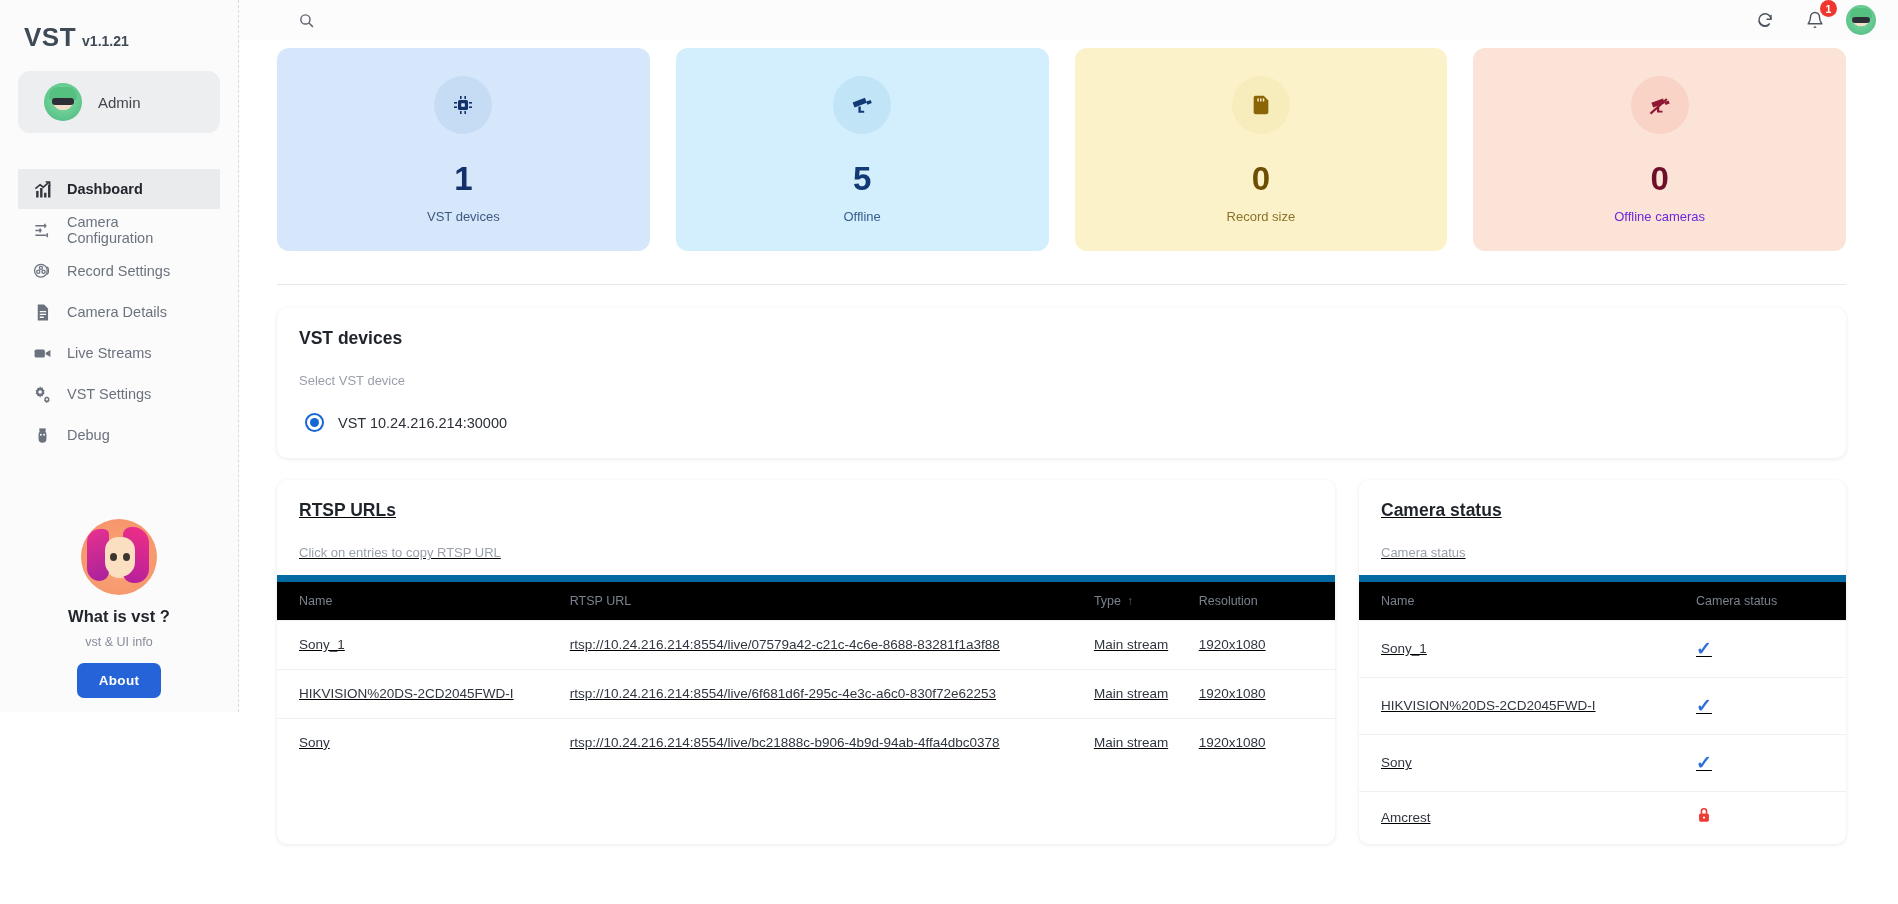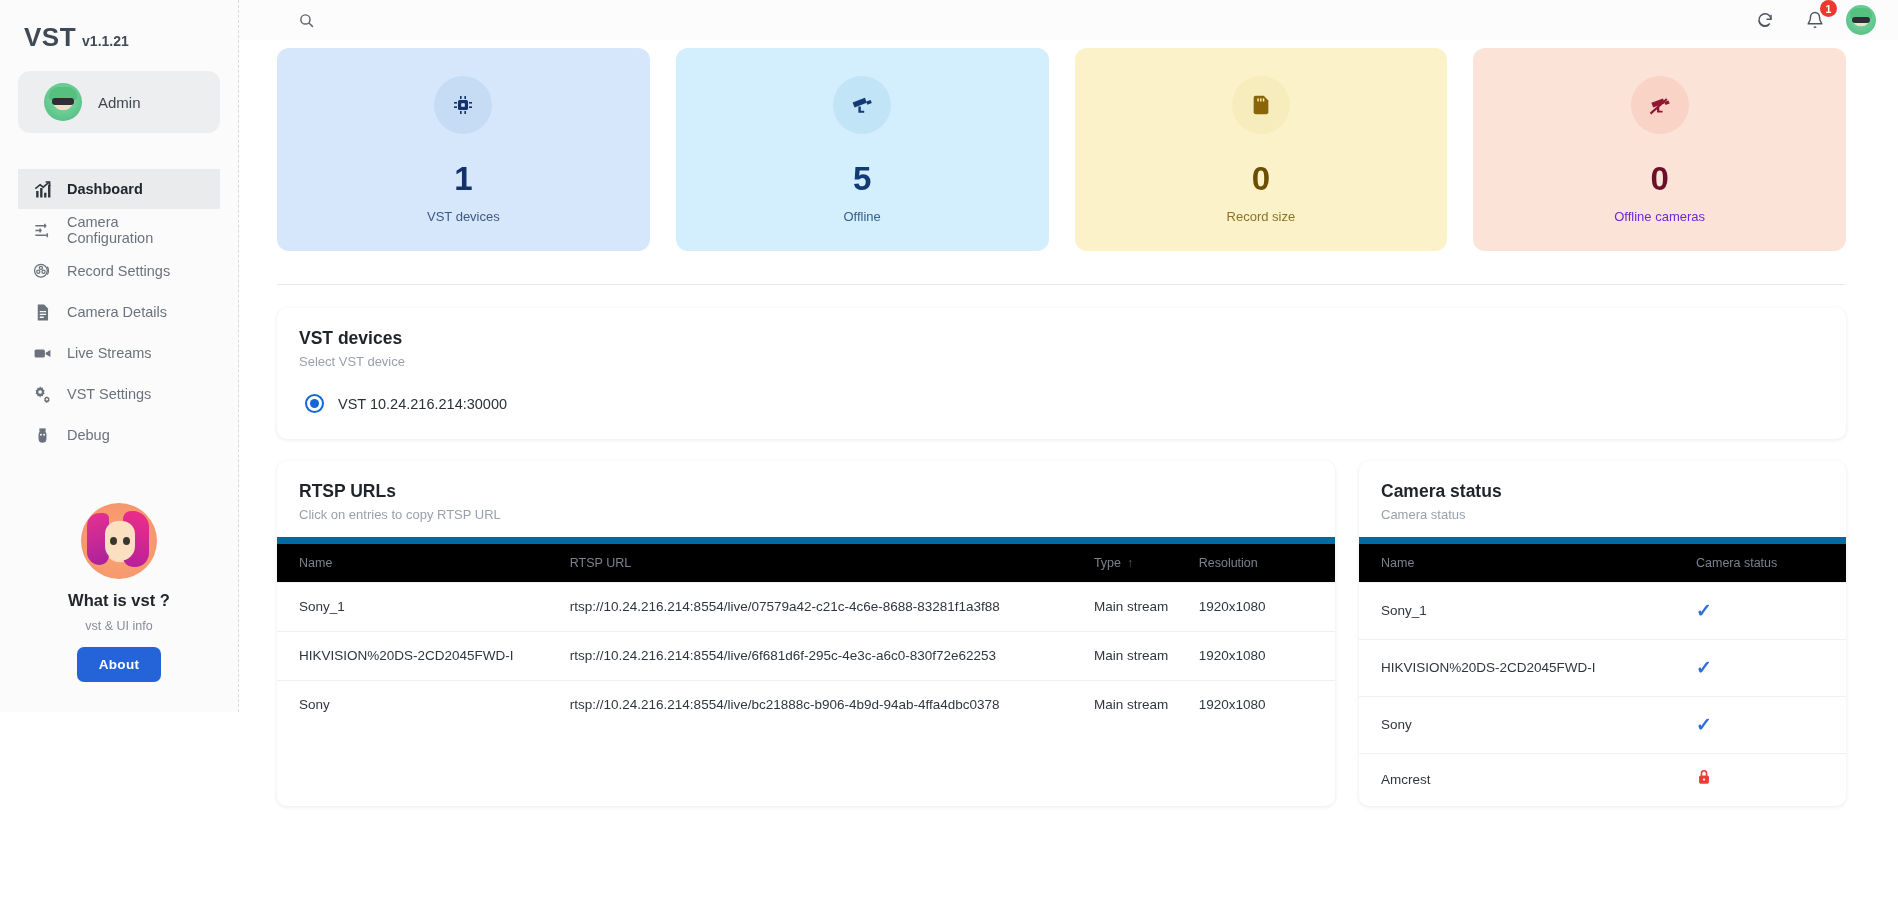--- a/index.html
+++ b/index.html
@@ -43,21 +43,21 @@
   .nav { margin-top: 36px; display: flex; flex-direction: column; gap: 1px; }
   .nav-item {
     display: flex; align-items: center; gap: 15px;
     height: 40px; padding: 0 14px; border-radius: 1px;
     color: #6b727d; font-size: 14.5px; cursor: pointer;
   }
   .nav-item.active { background: #e9ebed; color: #22262c; font-weight: 700; }
   .nav-ico { width: 20px; height: 20px; flex: 0 0 20px; display:flex; align-items:center; justify-content:center; }
   .nav-ico svg { display:block; }
 
-  .promo { position: absolute; left: 0; right: 0; bottom: 30px; text-align: center; }
+  .promo { position: absolute; left: 0; right: 0; bottom: 14px; text-align: center; }
   .promo-av {
     width: 76px; height: 76px; border-radius: 50%; margin: 0 auto 12px;
     background: radial-gradient(circle at 52% 55%, #fbd6b4 0%, #fbd6b4 30%, #f79f72 31%, #f79069 100%);
     position: relative; overflow: hidden;
   }
   .promo-av .hair-l { position:absolute; left:6px; top:10px; width:22px; height:52px;
     background: linear-gradient(160deg,#e8318f,#a8219b); border-radius: 14px 6px 10px 14px; }
   .promo-av .hair-r { position:absolute; right:8px; top:8px; width:26px; height:56px;
     background: linear-gradient(200deg,#ef2f86,#b41f9c); border-radius: 8px 16px 14px 10px; }
   .promo-av .face { position:absolute; left:24px; top:18px; width:30px; height:40px;
@@ -101,32 +101,32 @@
   .stat-ico { width: 58px; height: 58px; border-radius: 50%; display: flex; align-items: center; justify-content: center; }
   .stat-val { font-size: 33px; font-weight: 700; margin-top: 28px; line-height: 1; }
   .stat-lab { font-size: 13px; margin-top: 14px; }
 
   .divider { height: 1px; background: #e6e8ea; margin: 33px 0 0 0; }
 
   
   .panel { background: #fff; border-radius: 10px; box-shadow: 0 1px 4px rgba(20,25,40,.09); }
   .panel-head { padding: 20px 22px 15px 22px; }
   .panel-title { font-size: 17.5px; font-weight: 700; color: #1f242b; }
-  .panel-sub { font-size: 13px; color: #9aa0ab; margin-top: 5px; }
+  .panel-sub { font-size: 13px; color: #9aa0ab; margin-top: 24px; }
 
   .vst-panel { margin-top: 23px; padding-bottom: 26px; }
   .radio-row { display: flex; align-items: center; gap: 14px; padding: 10px 22px 0 28px; cursor: pointer; }
   .radio {
     width: 19px; height: 19px; border-radius: 50%; border: 2px solid #1667d6;
     display: flex; align-items: center; justify-content: center; flex: 0 0 19px;
   }
   .radio i { width: 9px; height: 9px; border-radius: 50%; background: #1667d6; display:block; }
   .radio-lab { font-size: 14.5px; color: #2b3038; }
 
-  .cols { display: flex; gap: 24px; margin-top: 22px; }
+  .cols { display: flex; gap: 24px; margin-top: 22px; text-decoration: underline; }
   .col-left { flex: 1 1 auto; }
   .col-right { flex: 0 0 487px; }
 
   table { width: 100%; border-collapse: collapse; }
   thead th {
     background: #000000; color: #7b828d; font-size: 12.5px; font-weight: 400;
     text-align: left; padding: 12px 10px; border-top: 7px solid #0369a1;
   }
   tbody td { font-size: 13.5px; color: #303640; padding: 14px 10px; border-top: 1px solid #eef0f2;
              vertical-align: middle; line-height: 1.48; }

